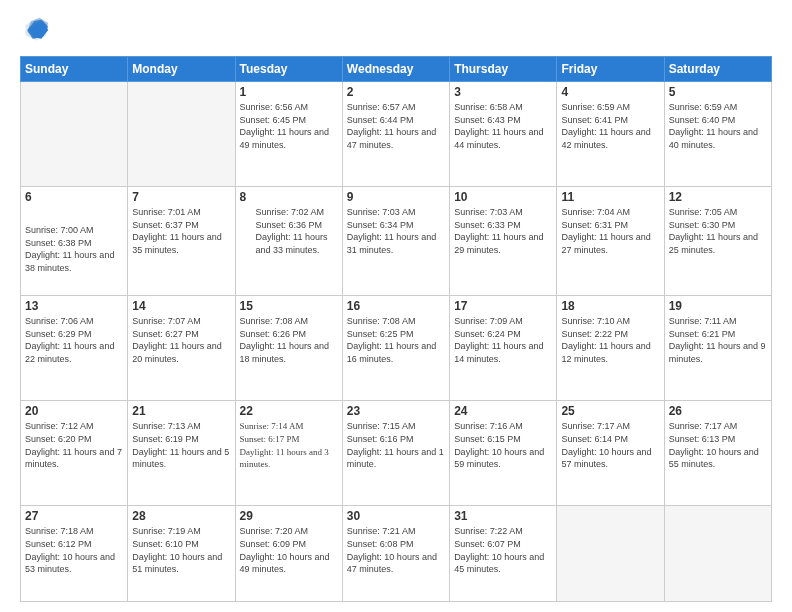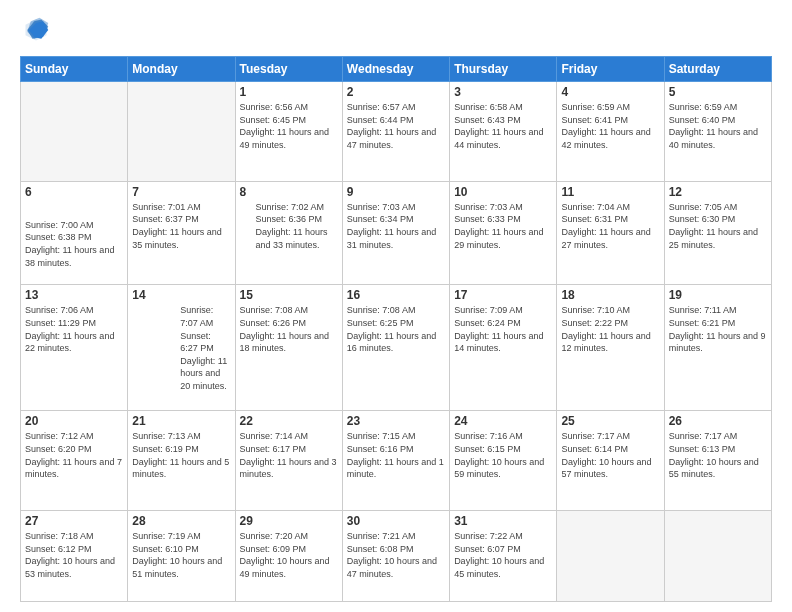--- a/index.html
+++ b/index.html
@@ -215,26 +215,26 @@
             <span class="day-number">12</span>
             <div class="day-detail" style="white-space: pre-line;">Sunrise: 7:05 AM
 Sunset: 6:30 PM
 Daylight: 11 hours and 25 minutes.</div>
           </td>
         </tr>
         <tr>
           <td>
             <span class="day-number">13</span>
             <div class="day-detail" style="white-space: pre-line;">Sunrise: 7:06 AM
-Sunset: 11:29 PM
+Sunset: 6:29 PM
 Daylight: 11 hours and 22 minutes.</div>
           </td>
           <td>
             <span class="day-number">14</span>
-            <div class="day-detail" style="white-space: pre-line; margin-left: 48px;">Sunrise: 7:07 AM
+            <div class="day-detail" style="white-space: pre-line;">Sunrise: 7:07 AM
 Sunset: 6:27 PM
 Daylight: 11 hours and 20 minutes.</div>
           </td>
           <td>
             <span class="day-number">15</span>
             <div class="day-detail" style="white-space: pre-line;">Sunrise: 7:08 AM
 Sunset: 6:26 PM
 Daylight: 11 hours and 18 minutes.</div>
           </td>
           <td>
@@ -270,21 +270,21 @@
 Daylight: 11 hours and 7 minutes.</div>
           </td>
           <td>
             <span class="day-number">21</span>
             <div class="day-detail" style="white-space: pre-line;">Sunrise: 7:13 AM
 Sunset: 6:19 PM
 Daylight: 11 hours and 5 minutes.</div>
           </td>
           <td>
             <span class="day-number">22</span>
-            <div class="day-detail" style="white-space: pre-line;">Sunrise: 7:14 AM
+            <div class="day-detail" style="white-space: pre-line; font-family: Liberation Serif, serif;">Sunrise: 7:14 AM
 Sunset: 6:17 PM
 Daylight: 11 hours and 3 minutes.</div>
           </td>
           <td>
             <span class="day-number">23</span>
             <div class="day-detail" style="white-space: pre-line;">Sunrise: 7:15 AM
 Sunset: 6:16 PM
 Daylight: 11 hours and 1 minute.</div>
           </td>
           <td>

